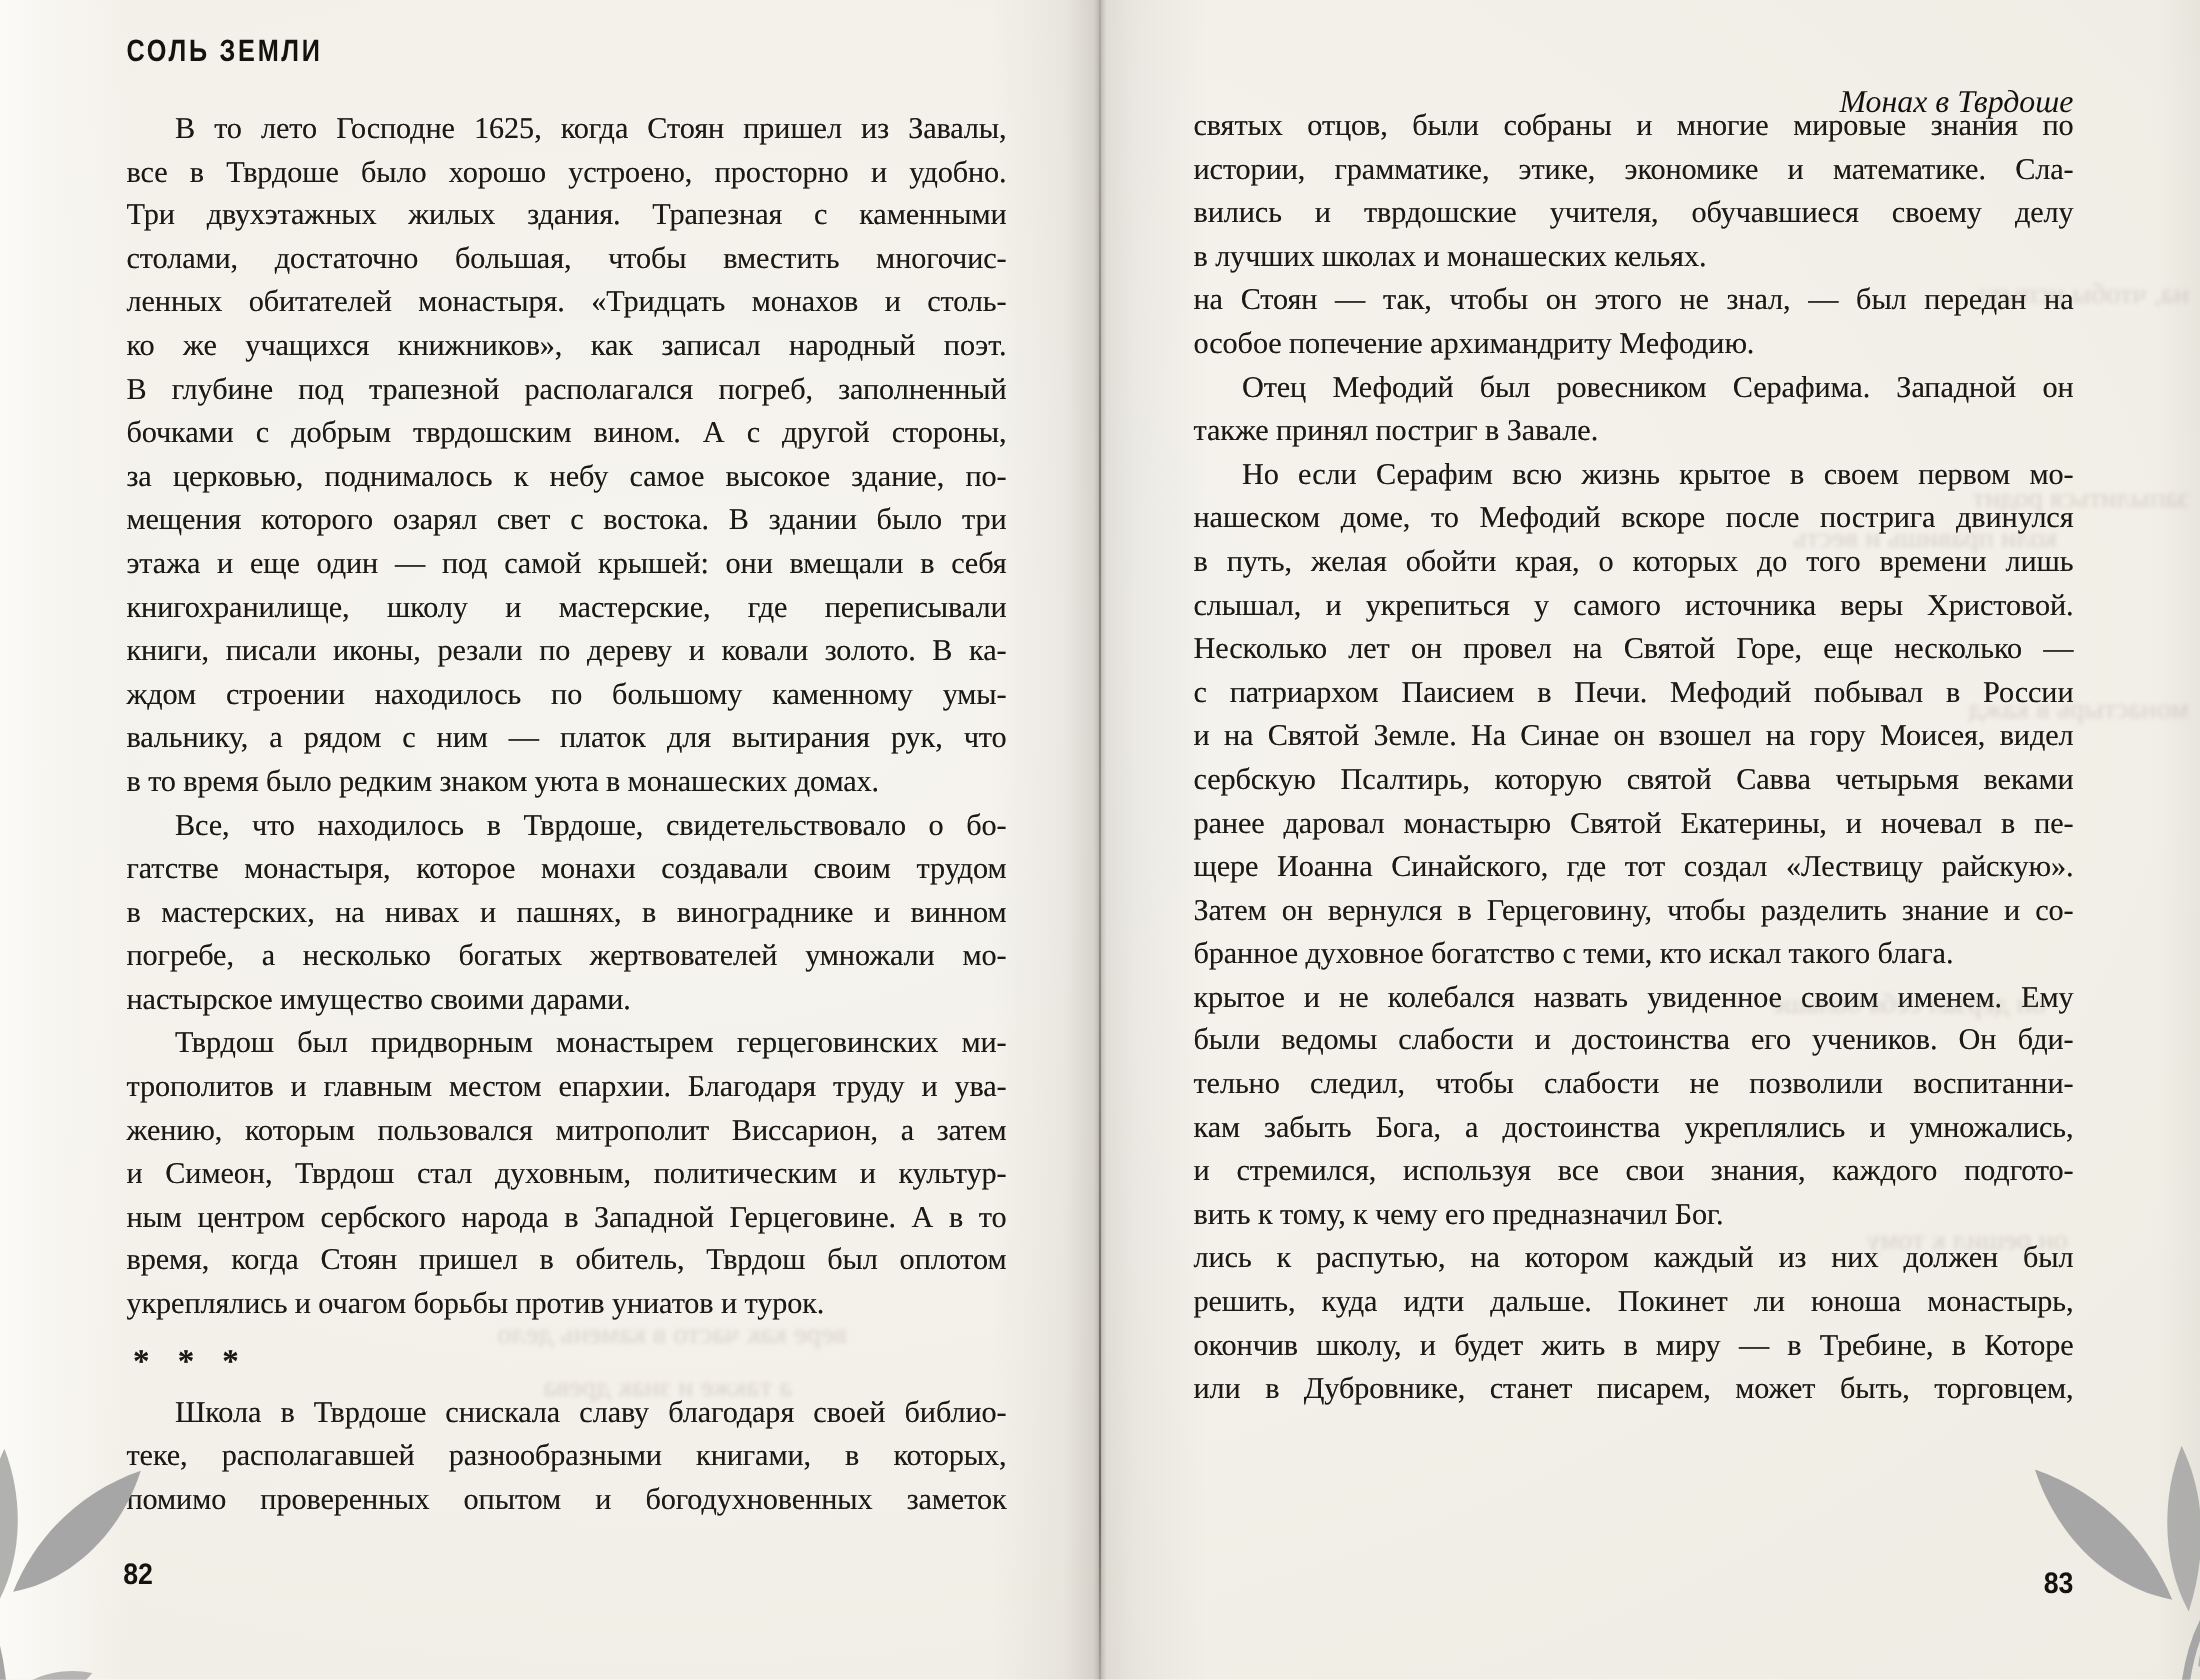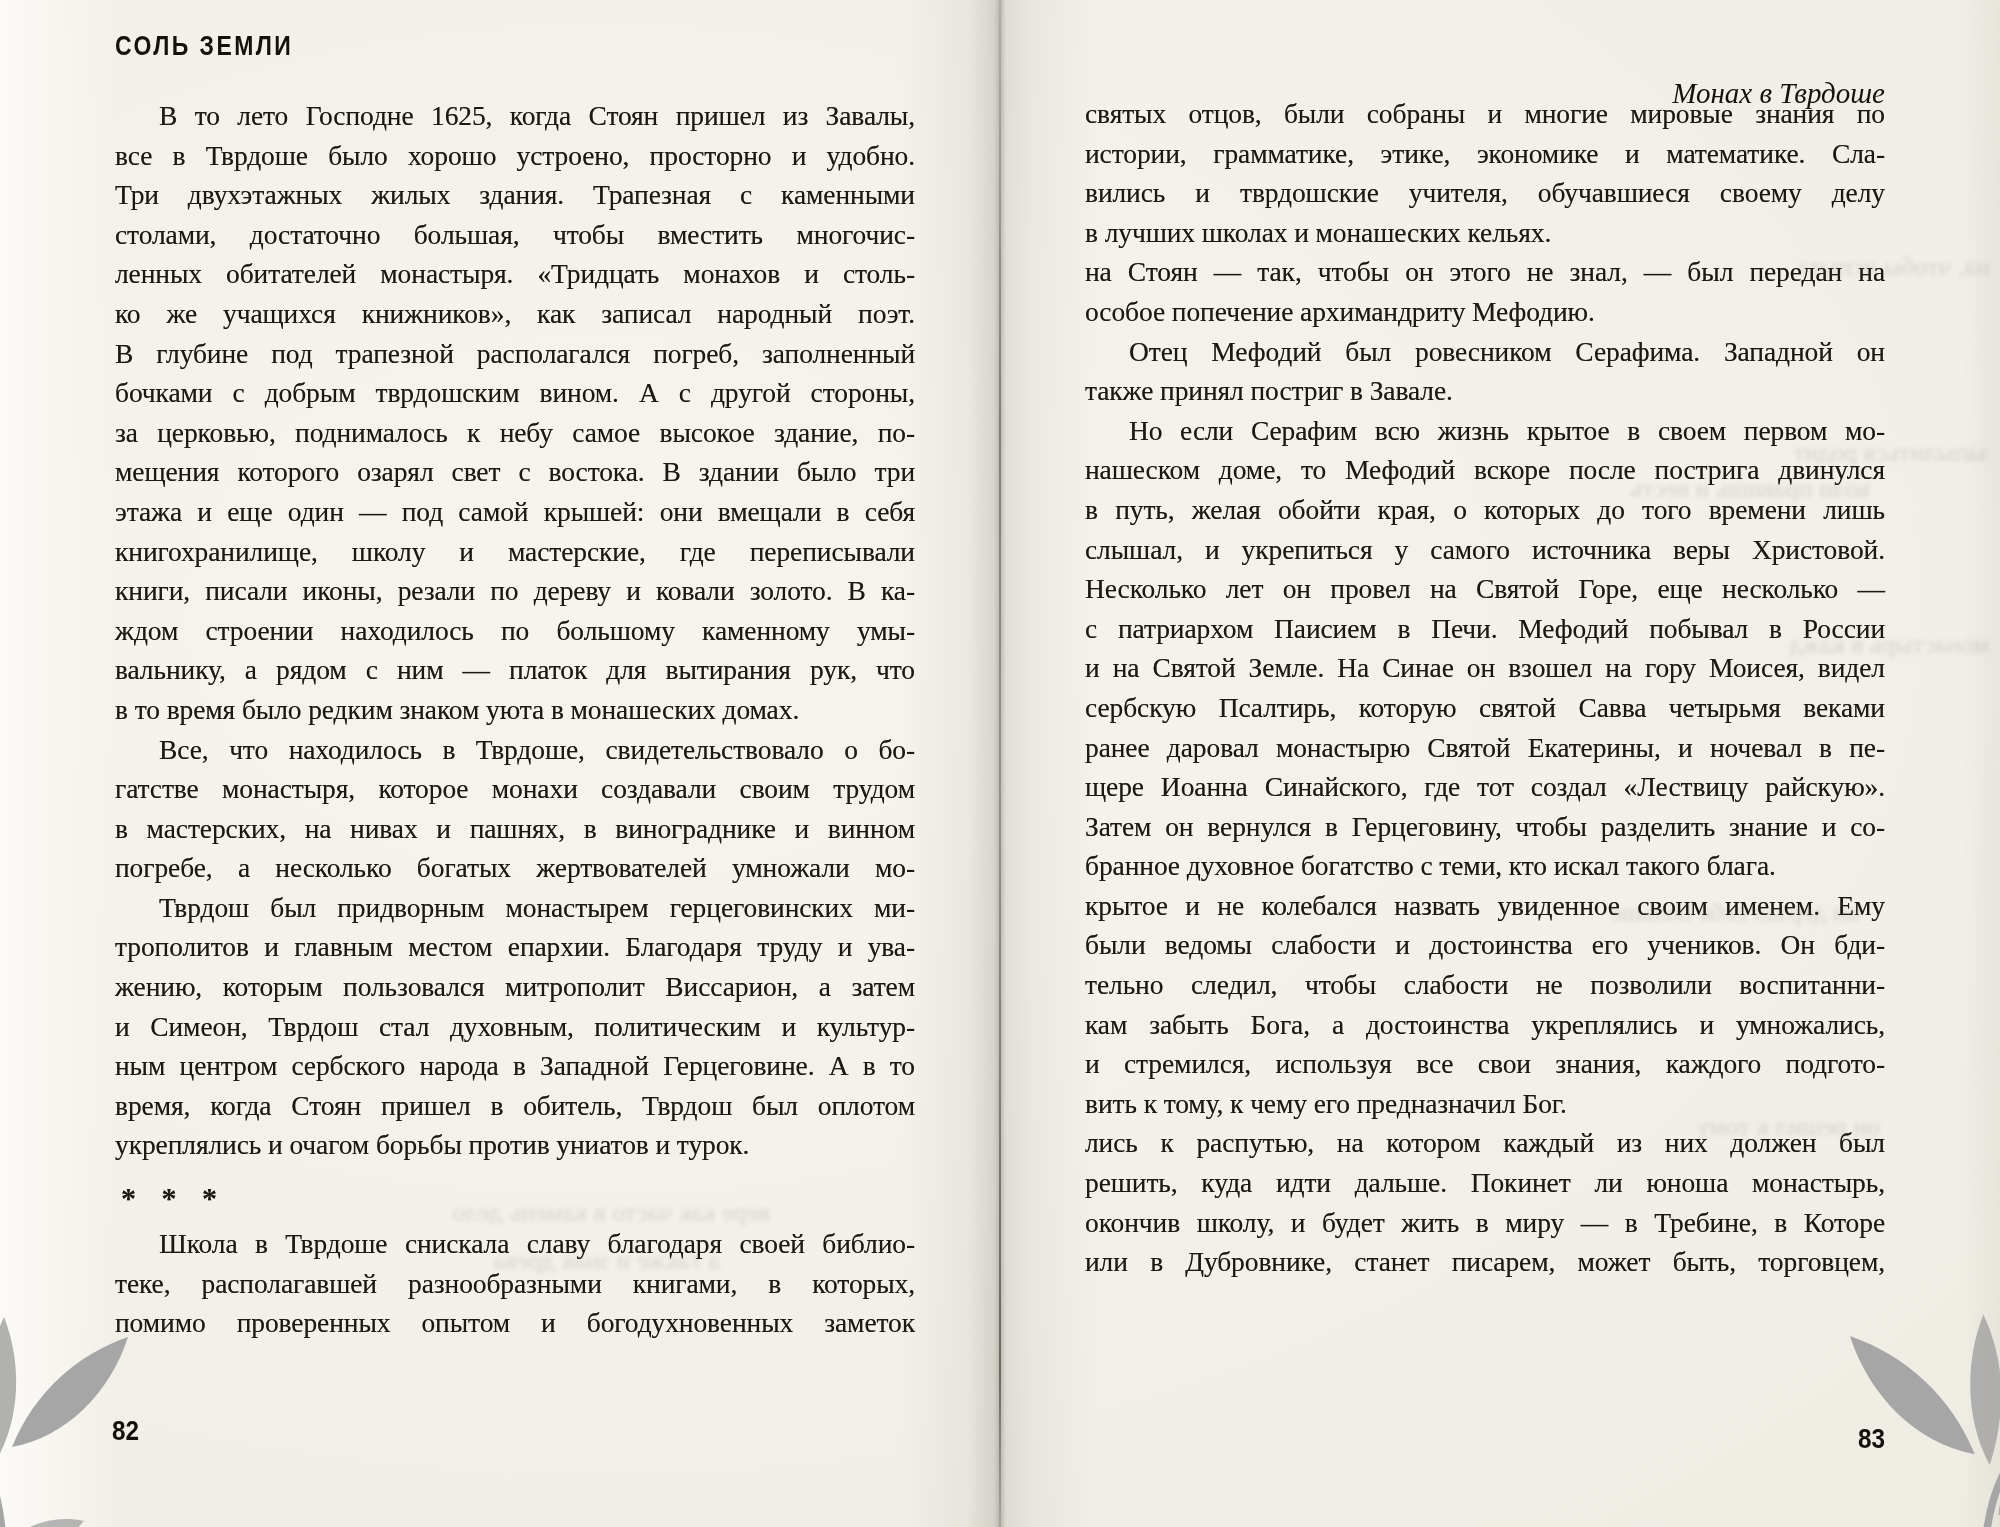--- a/index.html
+++ b/index.html
@@ -104,20 +104,21 @@
       <div class="line">этажа и еще один — под самой крышей: они вмещали в себя</div>
       <div class="line">книгохранилище, школу и мастерские, где переписывали</div>
       <div class="line">книги, писали иконы, резали по дереву и ковали золото. В ка-</div>
       <div class="line">ждом строении находилось по большому каменному умы-</div>
       <div class="line">вальнику, а рядом с ним — платок для вытирания рук, что</div>
       <div class="line pend">в то время было редким знаком уюта в монашеских домах.</div>
       <div class="line indent">Все, что находилось в Тврдоше, свидетельствовало о бо-</div>
       <div class="line">гатстве монастыря, которое монахи создавали своим трудом</div>
       <div class="line">в мастерских, на нивах и пашнях, в винограднике и винном</div>
       <div class="line">погребе, а несколько богатых жертвователей умножали мо-</div>
+      <div class="line pend">настырское имущество своими дарами.</div>
       <div class="line indent">Тврдош был придворным монастырем герцеговинских ми-</div>
       <div class="line">трополитов и главным местом епархии. Благодаря труду и ува-</div>
       <div class="line">жению, которым пользовался митрополит Виссарион, а затем</div>
       <div class="line">и Симеон, Тврдош стал духовным, политическим и культур-</div>
       <div class="line">ным центром сербского народа в Западной Герцеговине. А в то</div>
       <div class="line">время, когда Стоян пришел в обитель, Тврдош был оплотом</div>
       <div class="line pend">укреплялись и очагом борьбы против униатов и турок.</div>
       <div class="separator">* * *</div>
       <div class="line indent">Школа в Тврдоше снискала славу благодаря своей библио-</div>
       <div class="line">теке, располагавшей разнообразными книгами, в которых,</div>

